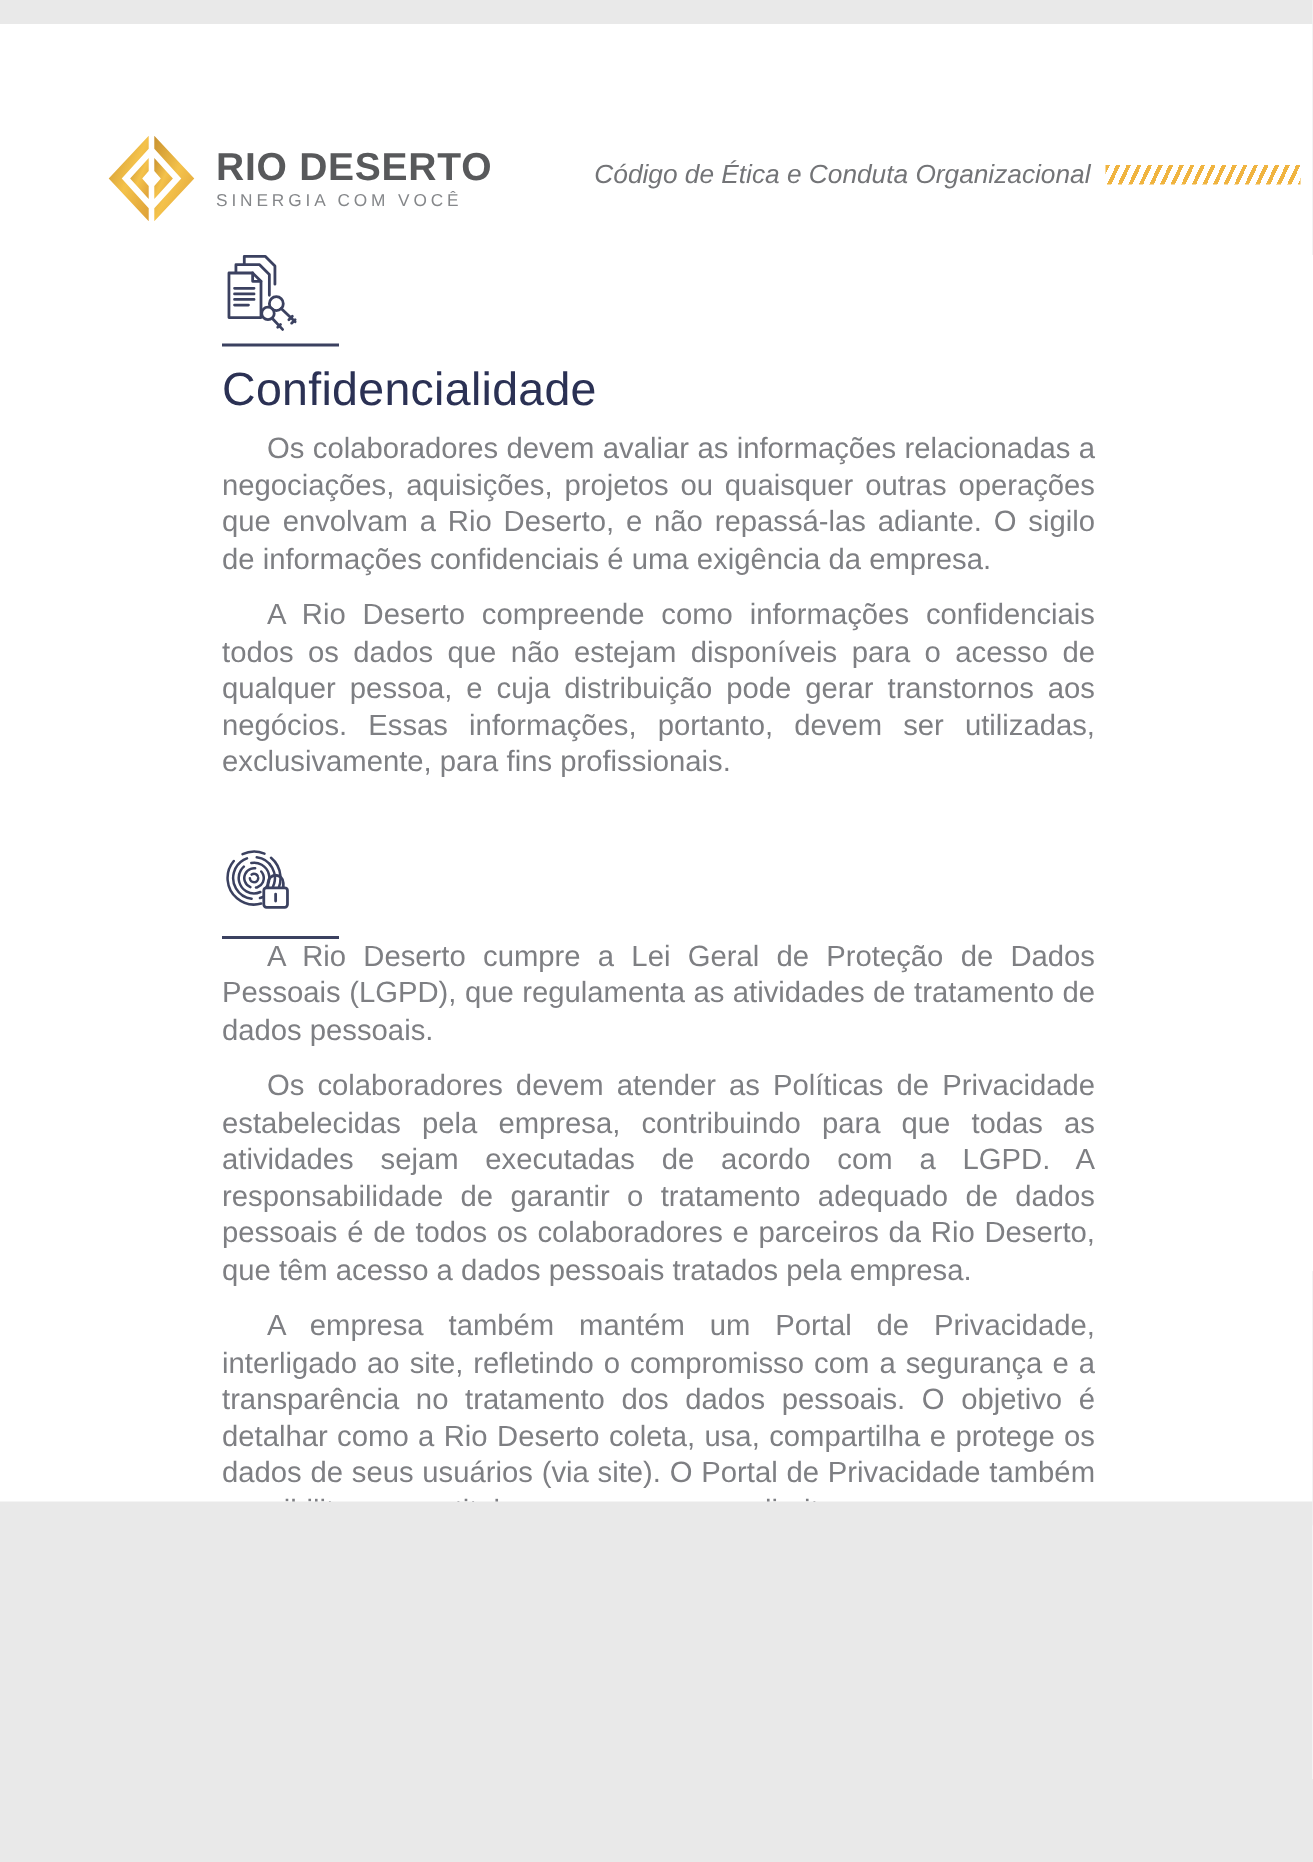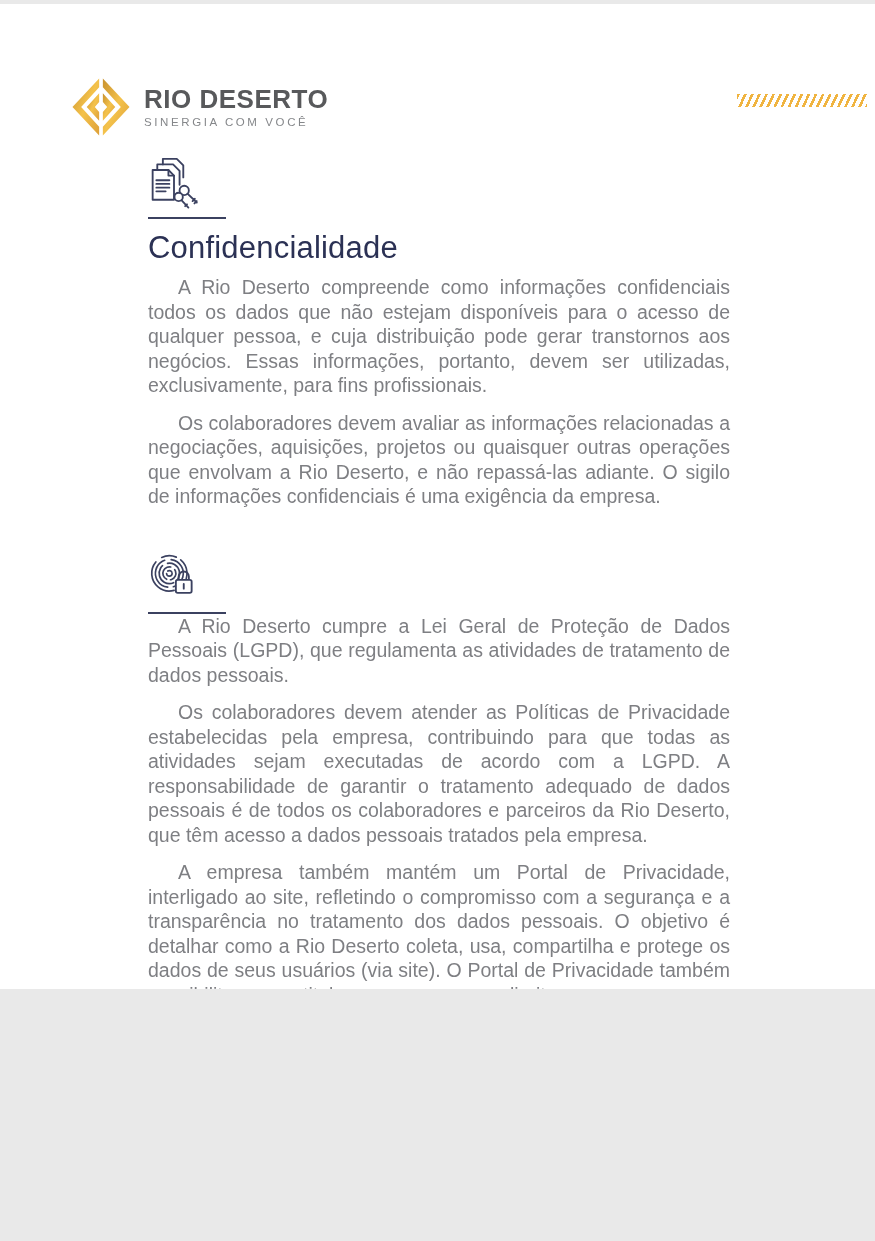--- a/index.html
+++ b/index.html
@@ -1,19 +1,19 @@
 <!DOCTYPE html>
 <html><head>
 <meta charset="utf-8">
 <style>
   html,body{margin:0;padding:0;background:#e9e9e9;}
   .page{
     position:relative;
     width:875px;height:985px;
-    margin:4px auto;
+    margin:16px auto;
     background:#ffffff;
     font-family:"Liberation Sans", sans-serif;
     overflow:hidden;
     box-sizing:border-box;
   }
   
   .header{
     display:flex;align-items:flex-start;justify-content:space-between;
     padding:72px 8px 0 70px;
     height:64px;
@@ -87,20 +87,21 @@
         <path fill="url(#gold)" d="M53 4 L96 50 L53 96 L53 82 L82 50 L53 18 Z"></path>
         <path fill="url(#gold)" d="M47 28 L27 50 L47 72 L47 58 L40 50 L47 42 Z"></path>
         <path fill="url(#gold)" d="M53 28 L73 50 L53 72 L53 58 L60 50 L53 42 Z"></path>
       </svg>
       <div class="logo-text">
         <div class="brand">RIO DESERTO</div>
         <div class="tagline">SINERGIA COM VOCÊ</div>
       </div>
     </div>
     <div class="header-right">
+      <span class="doc-title">Código de Ética e Conduta Organizacional</span>
       <span class="stripes header-stripes"></span>
     </div>
   </header>
 
   <main class="content">
 
     <section class="section">
       <svg class="section-icon" viewBox="0 0 56 58" aria-hidden="true">
         <g fill="none" stroke="#3b4160" stroke-width="2" stroke-linejoin="round" stroke-linecap="round">
           <path d="M16 9 V3 h15 l7 7 v13"></path>
@@ -109,22 +110,22 @@
           <path d="M22 15 v6 h6"></path>
           <path d="M9 26 h14 M9 30 h14 M9 34 h14 M9 38 h10"></path>
           <circle fill="#ffffff" cx="39" cy="37" r="5"></circle>
           <path d="M42.5 40.5 l10 9.5 m-4.5-1.5 l2.5-2.5 m-0.5 5 l2.5-2.5"></path>
           <circle fill="#ffffff" cx="33" cy="44" r="4.5"></circle>
           <path d="M36 47.5 l7.5 8 m-3.5-1.5 l2-2"></path>
         </g>
       </svg>
       <div class="icon-rule"></div>
       <h2 class="section-title">Confidencialidade</h2>
+      <p class="body-text">Os colaboradores devem avaliar as informações relacionadas a negociações, aquisições, projetos ou quaisquer outras operações que envolvam a Rio Deserto, e não repassá-las adiante. O sigilo de informações confidenciais é uma exigência da empresa.</p>
       <p class="body-text">A Rio Deserto compreende como informações confidenciais todos os dados que não estejam disponíveis para o acesso de qualquer pessoa, e cuja distribuição pode gerar transtornos aos negócios. Essas informações, portanto, devem ser utilizadas, exclusivamente, para fins profissionais.</p>
-      <p class="body-text">Os colaboradores devem avaliar as informações relacionadas a negociações, aquisições, projetos ou quaisquer outras operações que envolvam a Rio Deserto, e não repassá-las adiante. O sigilo de informações confidenciais é uma exigência da empresa.</p>
     </section>
 
     <section class="section section-2">
       <svg class="section-icon" viewBox="0 0 56 58" aria-hidden="true">
         <g fill="none" stroke="#3b4160" stroke-width="1.8" stroke-linecap="round">
           <circle cx="23" cy="24" r="19" stroke-dasharray="34 7 48 8 16 7" transform="rotate(-50 23 24)"></circle>
           <circle cx="23" cy="24" r="15" stroke-dasharray="27 6 40 7" transform="rotate(-30 23 24)"></circle>
           <circle cx="23" cy="24" r="11" stroke-dasharray="19 5 31 6" transform="rotate(-60 23 24)"></circle>
           <circle cx="23" cy="24" r="7" stroke-dasharray="12 4 20 5" transform="rotate(-20 23 24)"></circle>
           <circle cx="23" cy="24" r="3" stroke-dasharray="9 3 5 2"></circle>

